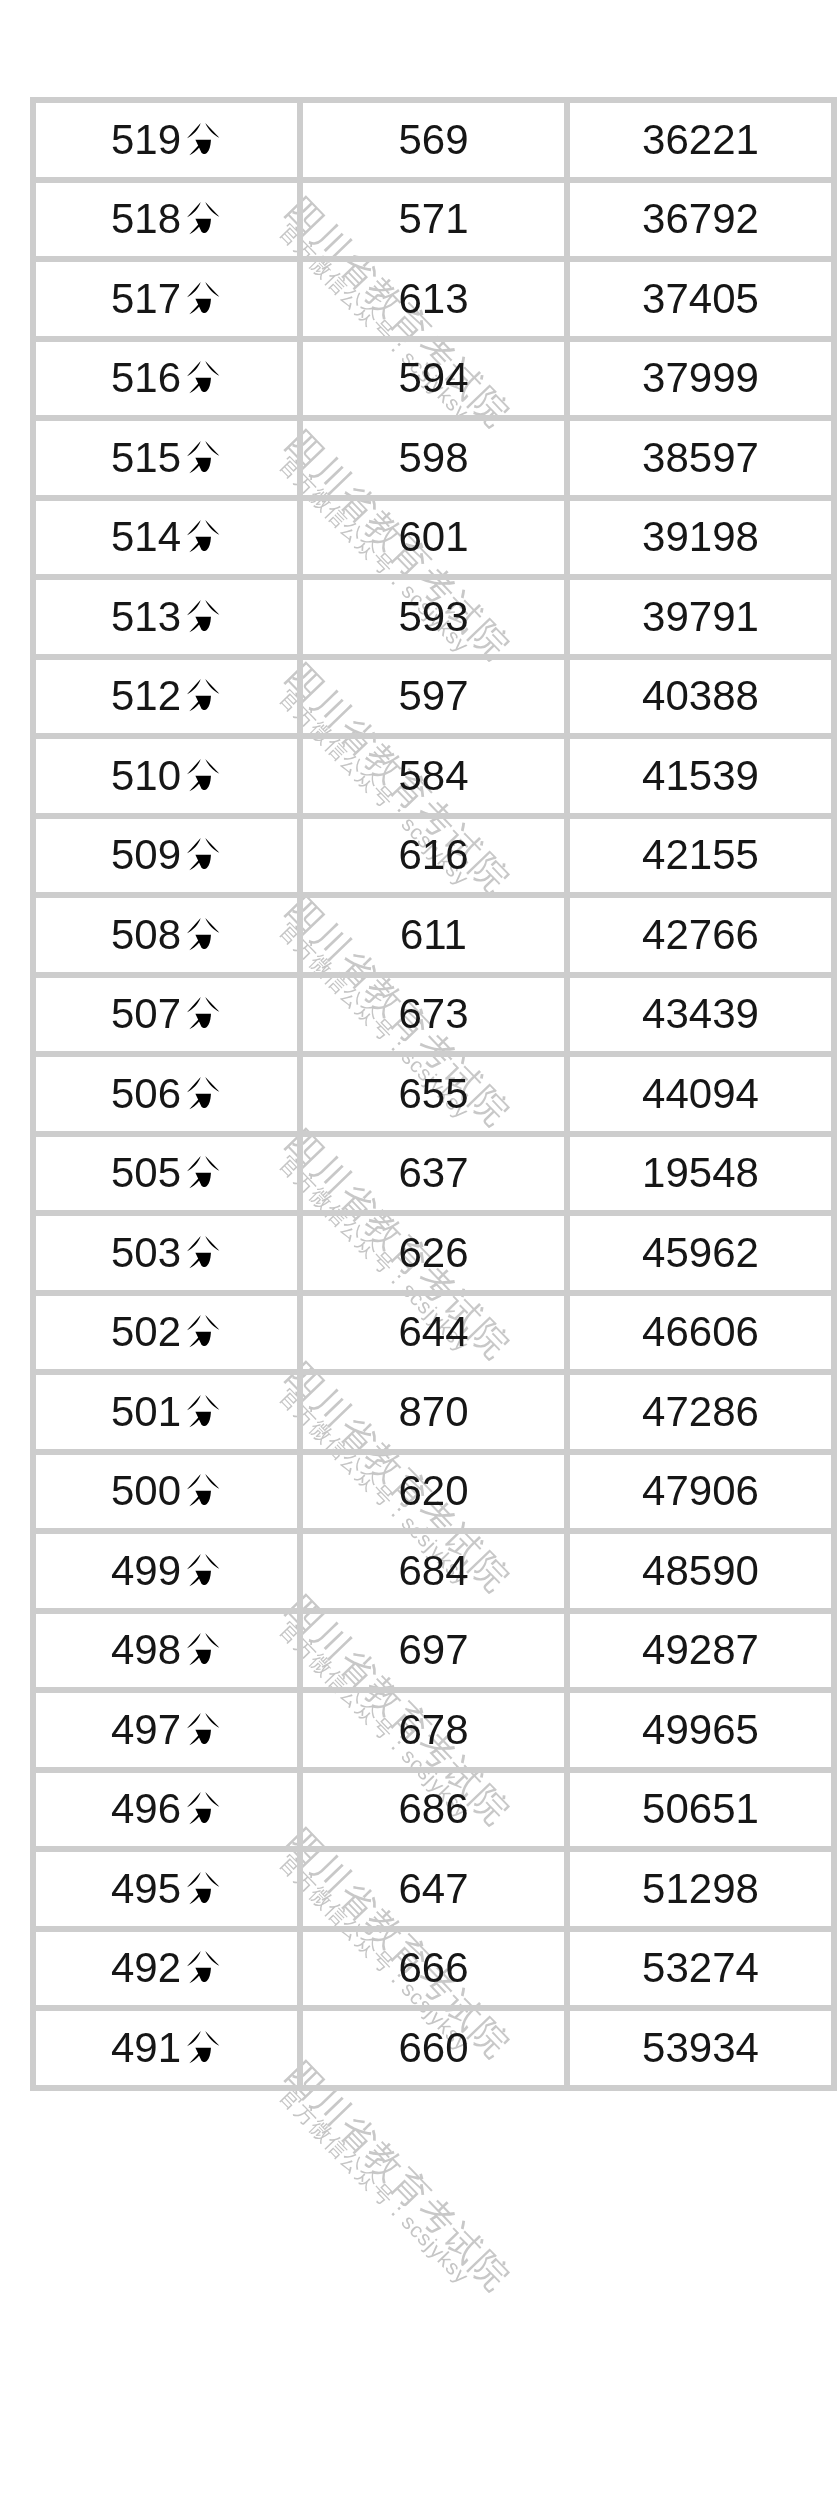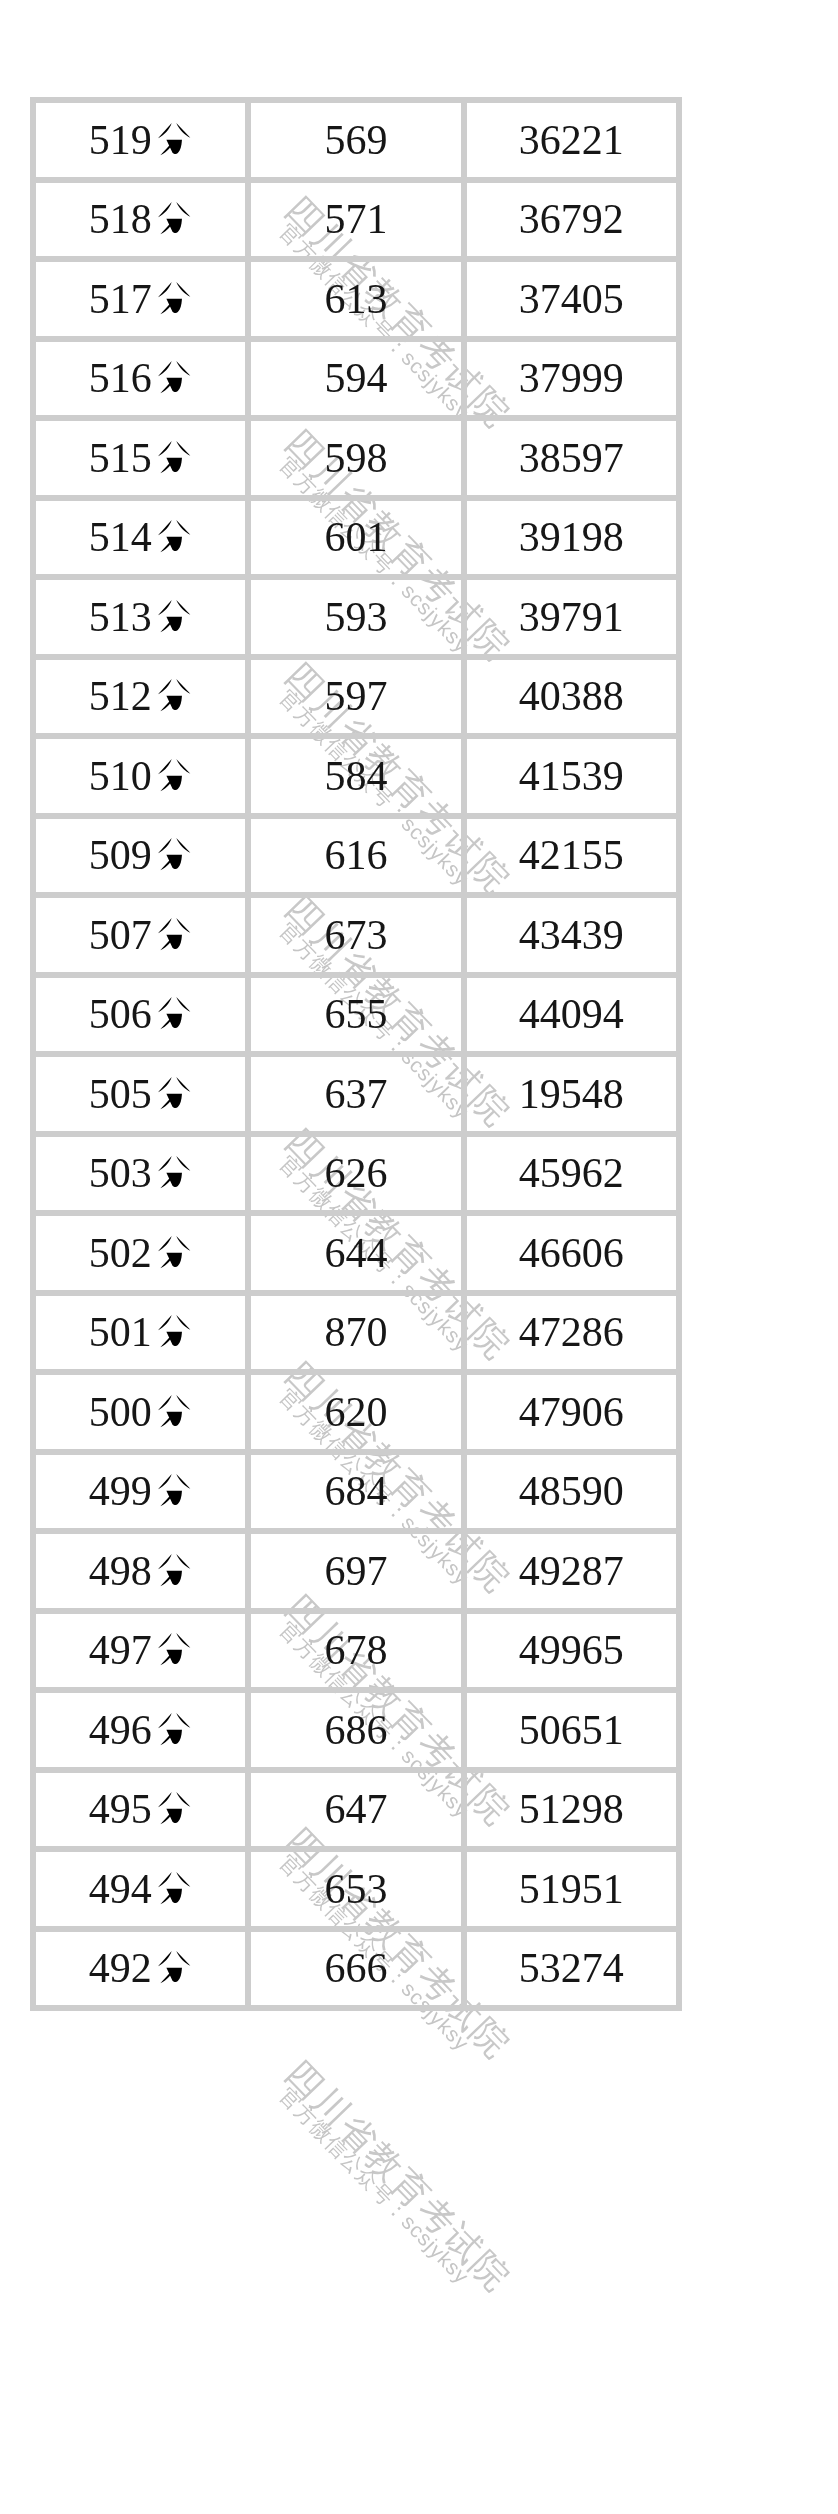--- a/index.html
+++ b/index.html
@@ -37,25 +37,24 @@
     letter-spacing: 1px;
     margin: -5px 0 0 12px;
     color: var(--wm-color-small, #c5c5c5);
   }
 
   
   table.score-table {
     position: absolute;
     left: 30px;
     top: 97px;
-    width: 652px;
+    width: 807px;
     z-index: 1;
     border-collapse: collapse;
     table-layout: fixed;
-    font-family: Liberation Serif, serif;
   }
   table.score-table td {
     border: 6px solid var(--border-color, #cdcdcd);
     height: 73.5px;
     text-align: center;
     vertical-align: middle;
     font-size: 42px;
     color: var(--text-color, #161616);
     background: transparent;
     padding: 0;
@@ -189,20 +188,27 @@
           <td>41539</td>
         </tr>
         <tr>
           <td><span>509</span><svg class="fen" viewBox="0 0 100 100">
               <use href="#fen-symbol"></use>
             </svg></td>
           <td>616</td>
           <td>42155</td>
         </tr>
         <tr>
+          <td><span>508</span><svg class="fen" viewBox="0 0 100 100">
+              <use href="#fen-symbol"></use>
+            </svg></td>
+          <td>611</td>
+          <td>42766</td>
+        </tr>
+        <tr>
           <td><span>507</span><svg class="fen" viewBox="0 0 100 100">
               <use href="#fen-symbol"></use>
             </svg></td>
           <td>673</td>
           <td>43439</td>
         </tr>
         <tr>
           <td><span>506</span><svg class="fen" viewBox="0 0 100 100">
               <use href="#fen-symbol"></use>
             </svg></td>
@@ -273,29 +279,29 @@
           <td>50651</td>
         </tr>
         <tr>
           <td><span>495</span><svg class="fen" viewBox="0 0 100 100">
               <use href="#fen-symbol"></use>
             </svg></td>
           <td>647</td>
           <td>51298</td>
         </tr>
         <tr>
-          <td><span>494</span><svg class="fen" viewBox="0 0 100 100">
-              <use href="#fen-symbol"></use>
-            </svg></td>
-          <td>653</td>
-          <td>51951</td>
-        </tr>
-        <tr>
           <td><span>492</span><svg class="fen" viewBox="0 0 100 100">
               <use href="#fen-symbol"></use>
             </svg></td>
           <td>666</td>
           <td>53274</td>
         </tr>
+        <tr>
+          <td><span>491</span><svg class="fen" viewBox="0 0 100 100">
+              <use href="#fen-symbol"></use>
+            </svg></td>
+          <td>660</td>
+          <td>53934</td>
+        </tr>
       </tbody>
   </table>
 
 </div>
 
 </body></html>

